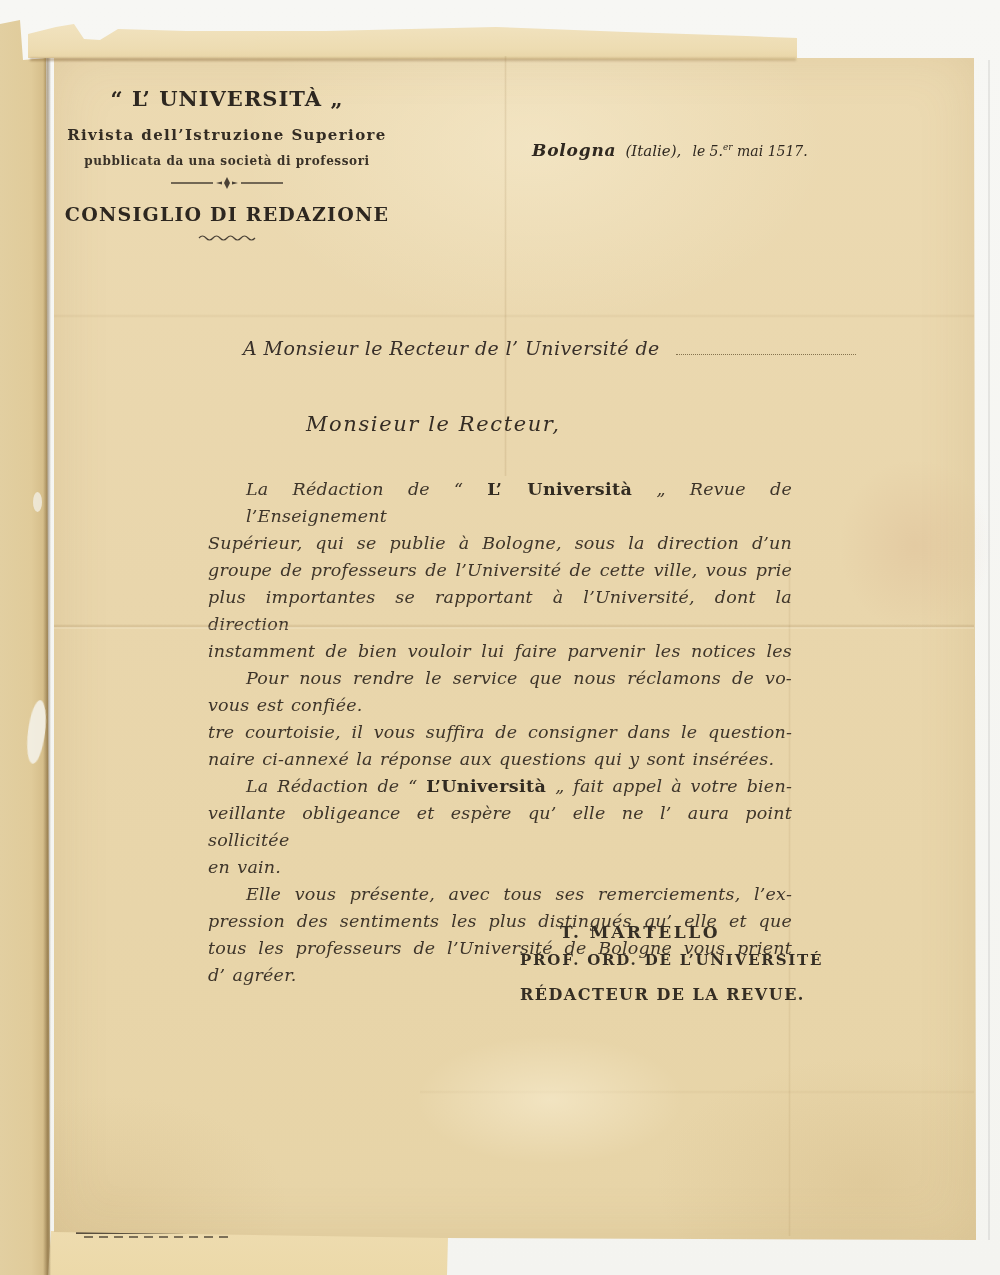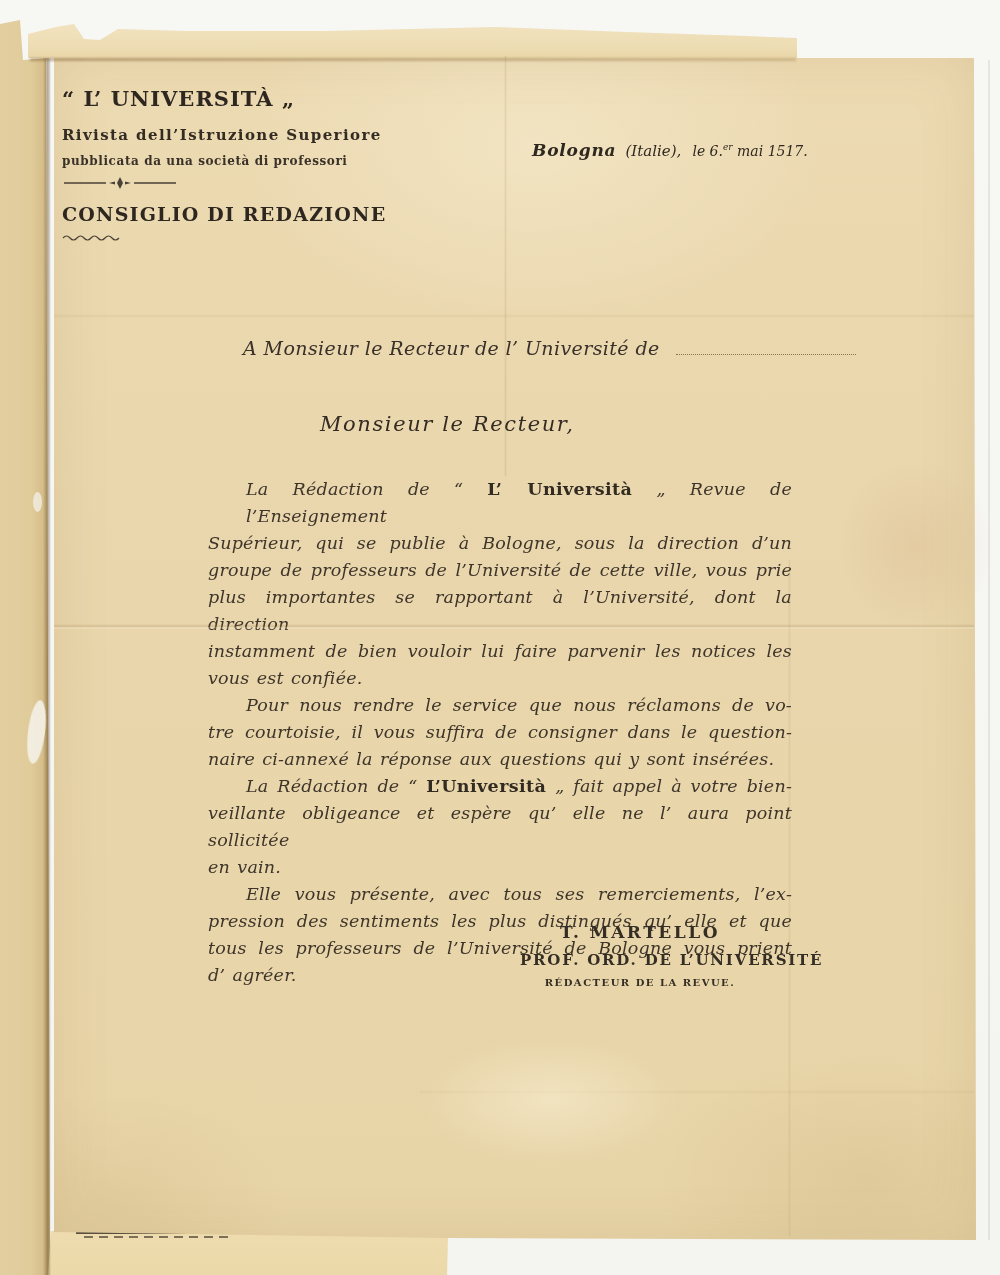--- a/index.html
+++ b/index.html
@@ -55,52 +55,52 @@
       background:linear-gradient(90deg,transparent,rgba(138,103,53,.25),transparent);}
   .v-crease-bottom{left:788px;top:560px;width:3px;height:676px;opacity:.4;
       background:linear-gradient(90deg,transparent,rgba(138,103,53,.25),transparent);}
   .stain-speckle{left:838px;top:458px;width:155px;height:175px;border-radius:50%;
       background:radial-gradient(ellipse,rgba(186,118,86,.12),transparent 70%);}
   .damp-patch{left:415px;top:1035px;width:270px;height:130px;border-radius:50%;
       background:radial-gradient(ellipse,rgba(250,240,213,.55),transparent 70%);}
   .scan-edge-line{left:988px;top:60px;width:2px;height:1180px;opacity:.07;background:#000;}
 
   
-  .letterhead{position:absolute;left:10px;top:36px;width:330px;text-align:left;color:#2d2720;}
+  .letterhead{position:absolute;left:10px;top:36px;width:330px;text-align:center;color:#2d2720;}
   .lh-title{font-size:21px;font-weight:bold;letter-spacing:1px;white-space:nowrap;}
   .lh-sub{margin-top:15px;font-size:15px;font-weight:bold;letter-spacing:1.4px;white-space:nowrap;color:#332c23;}
   .lh-pub{margin-top:10px;font-size:12px;font-weight:bold;letter-spacing:.6px;white-space:nowrap;color:#3a3228;}
   .lh-orn{margin-top:8px;line-height:0;}
   .lh-council{margin-top:13px;font-size:19px;font-weight:bold;letter-spacing:1.2px;white-space:nowrap;}
   .lh-wavy{margin-top:8px;line-height:0;}
 
   .dateline{position:absolute;left:480px;top:90px;width:320px;color:#2f2820;white-space:nowrap;}
   .dl-city{font-size:17px;font-weight:bold;font-style:italic;letter-spacing:.8px;}
   .dl-country{font-size:15px;font-style:italic;margin-left:4px;}
   .dl-rest{font-size:14px;font-style:italic;margin-left:6px;}
   .dl-rest sup{font-size:9px;}
 
   .address{position:absolute;left:191px;top:284px;width:620px;font-style:italic;font-size:19px;
       letter-spacing:.4px;color:#39302a;white-space:nowrap;}
   .blank-line{display:inline-block;width:180px;margin-left:16px;border-bottom:1px dotted #85734e;height:1.1em;vertical-align:baseline;}
 
-  .salutation{position:absolute;left:268px;top:362px;font-style:italic;font-size:21px;
+  .salutation{position:absolute;left:254px;top:362px;font-style:italic;font-size:21px;
       letter-spacing:1.6px;color:#342c24;white-space:nowrap;}
 
   .letter-body{position:absolute;left:156px;top:426px;width:584px;color:#3e352a;
       font-style:italic;font-size:17.5px;line-height:27px;letter-spacing:.2px;word-spacing:1.5px;}
   .bodyline{text-align:justify;text-align-last:justify;}
   .bodyline.first{padding-left:38px;}
   .bodyline.last{text-align-last:left;}
   .letter-body b{font-style:normal;font-weight:bold;letter-spacing:.4px;color:#322b21;}
 
   .signature{position:absolute;left:468px;top:872px;width:240px;text-align:center;color:#352e24;}
   .sig-name{font-size:17px;font-weight:bold;letter-spacing:2.5px;white-space:nowrap;}
   .sig-t1{margin-top:9px;font-size:15px;font-weight:bold;letter-spacing:1.8px;white-space:nowrap;}
-  .sig-t2{margin-top:8px;font-size:10px;font-weight:bold;letter-spacing:1.5px;white-space:nowrap;}
+  .sig-t2{margin-top:16px;font-size:16px;font-weight:bold;letter-spacing:1.5px;white-space:nowrap;}
 </style>
 </head>
 <body>
 
 <div class="stage">
 
   <div class="back-strip"></div>
   <div class="spine-line"></div>
 
   <div class="under-sheet">
@@ -127,37 +127,37 @@
       <div class="lh-wavy">
         <svg width="58" height="9" viewBox="0 0 58 9">
           <path d="M1 5 q3.5 -4 7 0 t7 0 t7 0 t7 0 t7 0 t7 0 t7 0 t7 0" fill="none" stroke="#4a4136" stroke-width="1.2"></path>
         </svg>
       </div>
     </header>
 
     <div class="dateline">
       <span class="dl-city">Bologna</span>
       <span class="dl-country">(Italie),</span>
-      <span class="dl-rest"><span>le 6.</span><sup>er</sup><span> mai 1517.</span></span>
+      <span class="dl-rest"><span>le 5.</span><sup>er</sup><span> mai 1517.</span></span>
     </div>
 
     <div class="address">
       <span>A Monsieur le Recteur de l’ Université de</span><span class="blank-line"></span>
     </div>
 
     <div class="salutation">Monsieur le Recteur,</div>
 
     <div class="letter-body">
         <div class="bodyline first"><span>La Rédaction de “ </span><b>L’ Università</b><span> „ Revue de l’Enseignement</span></div>
         <div class="bodyline"><span>Supérieur, qui se publie à Bologne, sous la direction d’un</span></div>
         <div class="bodyline"><span>groupe de professeurs de l’Université de cette ville, vous prie</span></div>
         <div class="bodyline"><span>plus importantes se rapportant à l’Université, dont la direction</span></div>
         <div class="bodyline"><span>instamment de bien vouloir lui faire parvenir les notices les</span></div>
+        <div class="bodyline first"><span>Pour nous rendre le service que nous réclamons de vo-</span></div>
         <div class="bodyline last"><span>vous est confiée.</span></div>
-        <div class="bodyline first"><span>Pour nous rendre le service que nous réclamons de vo-</span></div>
         <div class="bodyline"><span>tre courtoisie, il vous suffira de consigner dans le question-</span></div>
         <div class="bodyline last"><span>naire ci-annexé la réponse aux questions qui y sont insérées.</span></div>
         <div class="bodyline first"><span>La Rédaction de “ </span><b>L’Università</b><span> „ fait appel à votre bien-</span></div>
         <div class="bodyline"><span>veillante obligeance et espère qu’ elle ne l’ aura point sollicitée</span></div>
         <div class="bodyline last"><span>en vain.</span></div>
         <div class="bodyline first"><span>Elle vous présente, avec tous ses remerciements, l’ex-</span></div>
         <div class="bodyline"><span>pression des sentiments les plus distingués qu’ elle et que</span></div>
         <div class="bodyline"><span>tous les professeurs de l’Université de Bologne vous prient</span></div>
         <div class="bodyline last"><span>d’ agréer.</span></div>
       </div>

